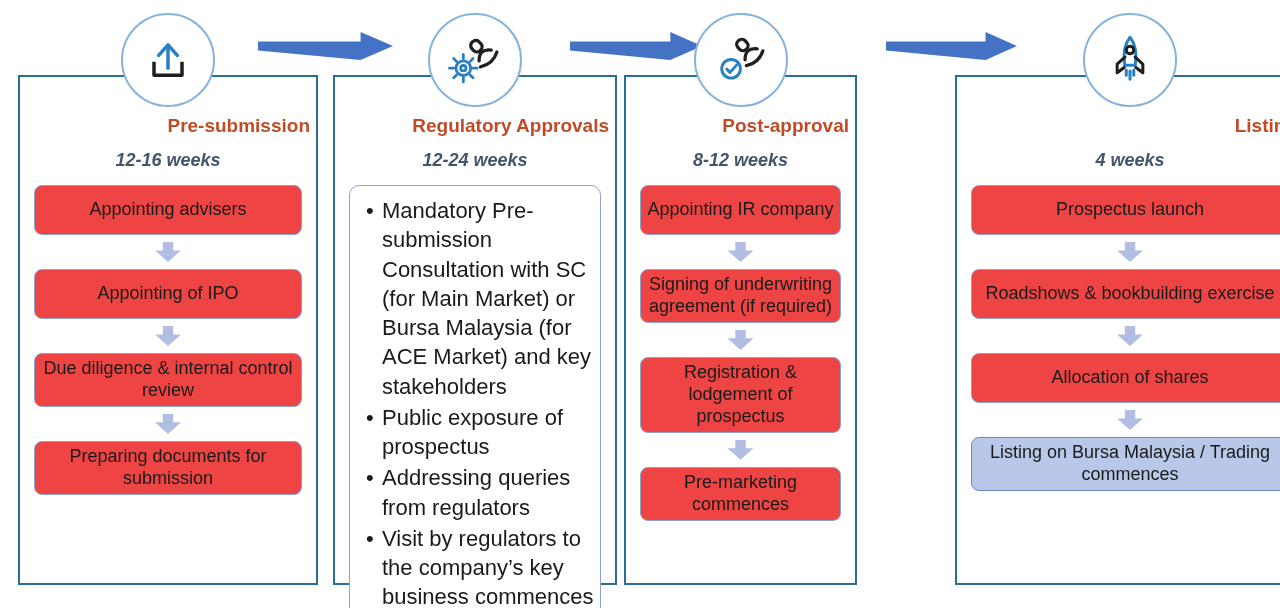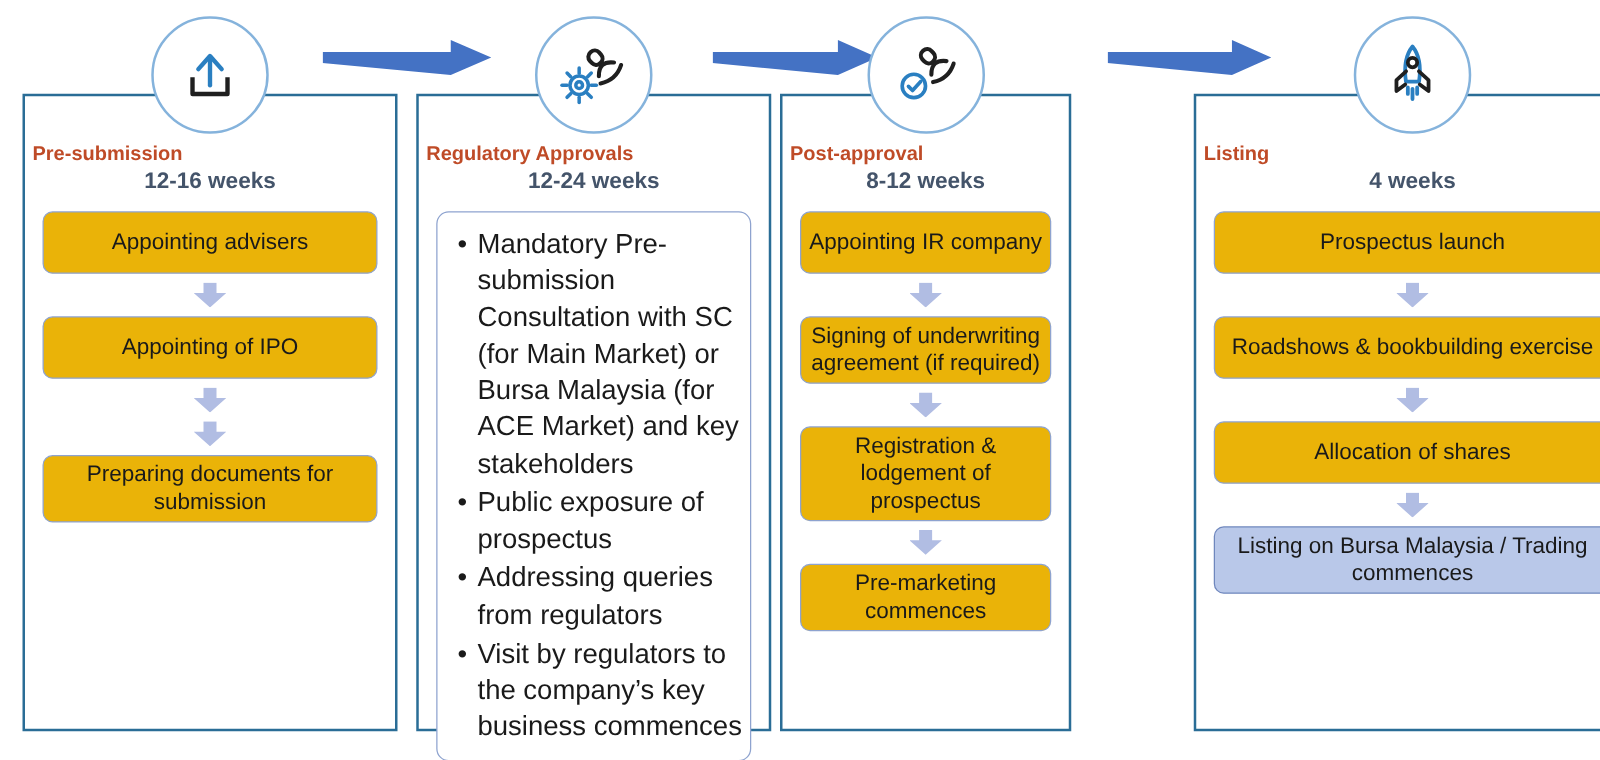--- a/index.html
+++ b/index.html
@@ -7,26 +7,26 @@
   .canvas { position:relative; width:1280px; height:608px; background:#ffffff; overflow:hidden; }
 
   .col { position:absolute; top:75px; height:510px; background:#ffffff;
          border:2px solid #2a6d96; box-sizing:border-box; }
 
   .badge { position:absolute; top:-64px; left:50%; transform:translateX(-50%);
            width:94px; height:94px; border-radius:50%; background:#ffffff;
            border:2px solid #85b3dc; display:flex; align-items:center; justify-content:center;
            z-index:2; box-sizing:border-box; }
 
-  .title { margin:38px 6px 0; text-align:left; font-size:16px; font-weight:bold; color:#bf4b27; }
-  .duration { margin-top:1px; text-align:center; font-size:18px; font-weight:bold; color:#44546a; }
+  .title { margin:38px 6px 0; text-align:right; font-size:19px; font-weight:bold; color:#bf4b27; }
+  .duration { margin-top:13px; text-align:center; font-size:18px; font-weight:bold; color:#44546a;font-style:italic; }
   .steps { margin-top:14px; }
 
   .step { margin:0 14px; min-height:50px; box-sizing:border-box;
-          border:1px solid #8ea3cf; border-radius:8px; background:#eab308;
+          border:1px solid #8ea3cf; border-radius:8px; background:#ef4444;
           display:flex; align-items:center; justify-content:center; text-align:center;
           font-size:18px; line-height:1.22; color:#1a1a1a; padding:4px 6px; }
   .step.highlight { background:#b9c8e9; border-color:#6f87bd; }
 
   .mini-arrow { width:26px; height:20px; margin:7px auto; background:#b1bde3;
                 clip-path:polygon(30% 0,70% 0,70% 42%,100% 42%,50% 100%,0 42%,30% 42%); }
 
   .flow-arrow { position:absolute; top:32px; height:28px; background:#4472c4;
                 clip-path:polygon(0 34%,76% 34%,76% 0,100% 50%,76% 100%,0 66%); }
 
@@ -58,20 +58,21 @@
         </g>
       </svg>
     </div>
     <h2 class="title">Pre-submission</h2>
     <div class="duration">12-16 weeks</div>
     <div class="steps">
       <div class="step">Appointing advisers</div>
       <div class="mini-arrow"></div>
       <div class="step">Appointing of IPO</div>
       <div class="mini-arrow"></div>
+      <div class="step">Due diligence &amp; internal control review</div>
       <div class="mini-arrow"></div>
       <div class="step">Preparing documents for submission</div>
     </div>
   </section>
 
   <section class="col" style="left:333px;width:284px">
     <div class="badge">
       <svg width="56" height="56" viewBox="0 0 48 48">
         <g fill="none" stroke="#1f1f1f" stroke-width="2.8" stroke-linecap="round" stroke-linejoin="round" transform="rotate(-42 31 19)">
           <rect x="27" y="5" width="8.5" height="10" rx="4"></rect>

